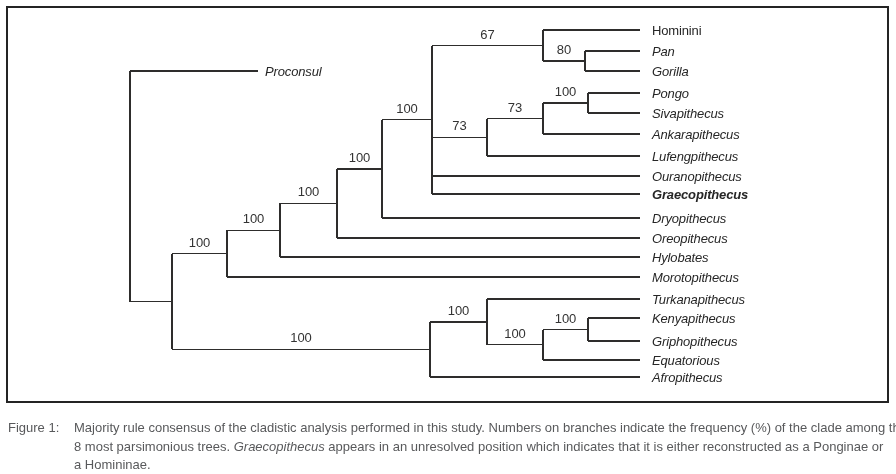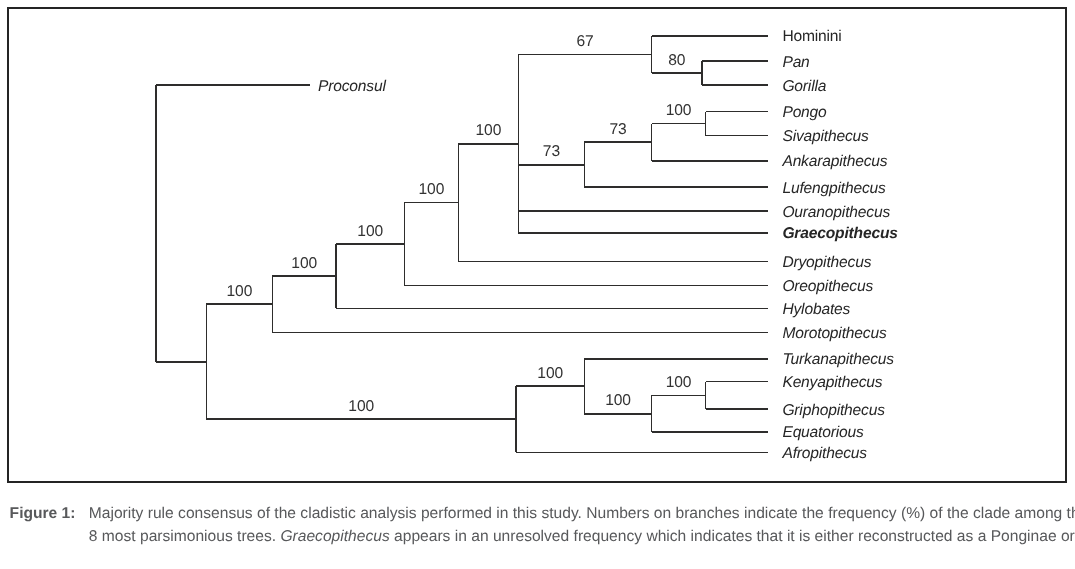--- a/index.html
+++ b/index.html
@@ -8,21 +8,21 @@
   .figure-area{position:absolute;left:0;top:0;width:896px;height:410px;}
   svg text{font-family:"Liberation Sans",sans-serif;}
   .branch{stroke:#2e2d2c;stroke-width:1.4;shape-rendering:crispEdges;fill:none;}
   .fig-border{fill:none;stroke:#242424;stroke-width:1.6;shape-rendering:crispEdges;}
   .taxon{font-size:13px;fill:#262626;letter-spacing:-0.15px;}
   .taxon.i{font-style:italic;}
   .taxon.b{font-weight:bold;}
   .support{font-size:13px;fill:#333333;text-anchor:middle;letter-spacing:-0.1px;}
   .caption{position:absolute;left:8px;top:419px;width:880px;display:flex;
            font-size:13px;line-height:18.5px;color:#58595b;}
-  .cap-label{width:66px;flex-shrink:0;font-weight:bold;}
+  .cap-label{width:66px;flex-shrink:0;font-weight:normal;}
   .cap-lines{width:806px;}
   .cap-line{white-space:nowrap;}
   .cap-line .it{font-style:italic;}
 </style>
 </head>
 <body>
 
 <div class="figure-area">
   <svg id="tree-svg" width="896" height="410" viewBox="0 0 896 410">
     <rect class="fig-border" x="7" y="7" width="881" height="395"></rect>
@@ -109,15 +109,16 @@
       <line class="branch" x1="172" y1="253.609375" x2="172" y2="349.4375"></line>
       <line class="branch" x1="130" y1="301.5234375" x2="172" y2="301.5234375"></line>
       <line class="branch" x1="130" y1="71" x2="130" y2="301.5234375"></line>
     </svg>
 </div>
 
 <div class="caption">
   <span class="cap-label">Figure 1:</span>
   <div class="cap-lines" id="cap-lines">
       <div class="cap-line"><span>Majority rule consensus of the cladistic analysis performed in this study. Numbers on branches indicate the frequency (%) of the clade among the</span></div>
-      <div class="cap-line"><span>8 most parsimonious trees. </span><span class="it">Graecopithecus</span><span> appears in an unresolved frequency which indicates that it is either reconstructed as a Ponginae or</span></div>
+      <div class="cap-line"><span>8 most parsimonious trees. </span><span class="it">Graecopithecus</span><span> appears in an unresolved position which indicates that it is either reconstructed as a Ponginae or</span></div>
+      <div class="cap-line"><span>a Homininae.</span></div>
     </div>
 </div>
 
 </body></html>

